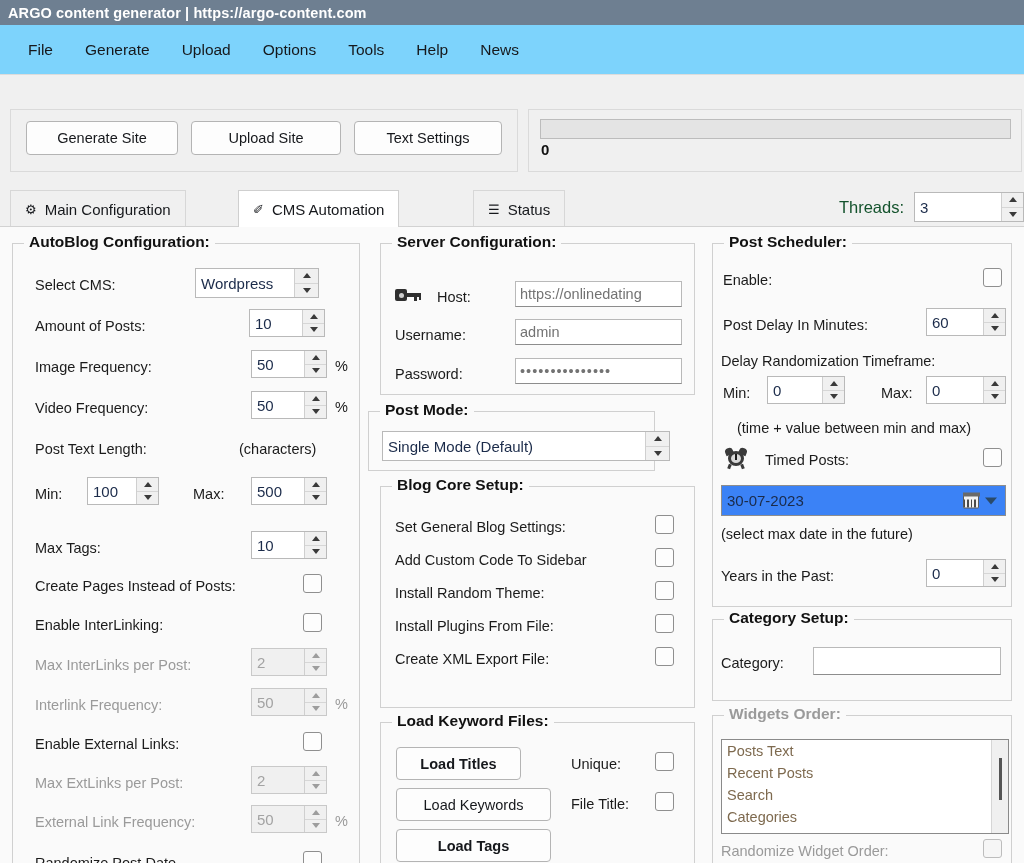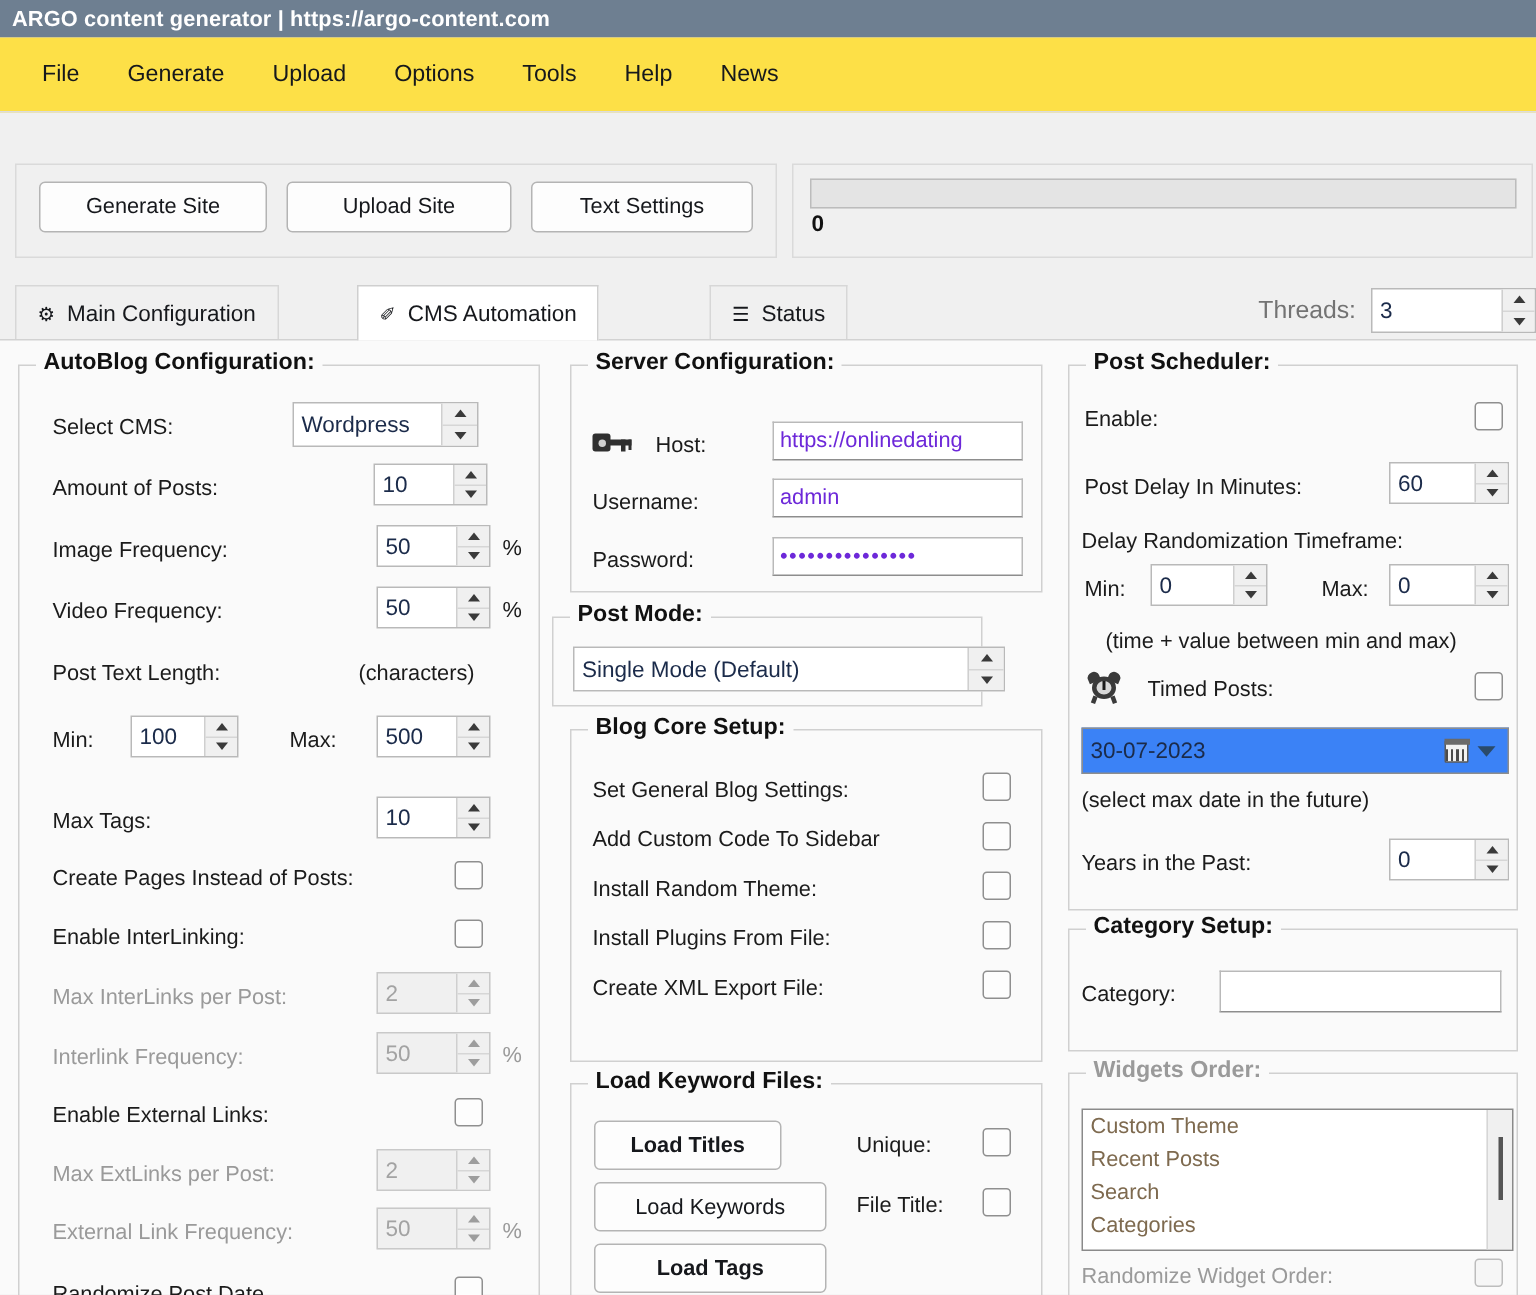--- a/index.html
+++ b/index.html
@@ -22,21 +22,21 @@
     font-size: 14.5px;
     display: flex;
     align-items: center;
     padding-left: 8px;
     letter-spacing: .1px;
   }
 
   
   #menubar {
     height: 50px;
-    background: #fde047;
+    background: #7dd3fc;
     display: flex;
     align-items: center;
     padding-left: 12px;
     border-bottom: 1px solid #dcdcdc;
   }
   .menu-item {
     padding: 4px 16px;
     font-size: 15.5px;
     color: #16181c;
     cursor: default;
@@ -116,21 +116,21 @@
     border-color: #cfcfcf;
     z-index: 3;
   }
   .tab-ico { font-size: 13px; line-height: 1; }
 
   #threadswrap {
     position: absolute;
     right: 0px; top: 2px;
     display: flex; align-items: center; gap: 10px;
   }
-  #threadslabel { font-size: 16.5px; color: #737373; }
+  #threadslabel { font-size: 16.5px; color: #14532d; }
 
   
   #content {
     position: absolute;
     top: 226px; left: 0; right: 0; bottom: 0;
     background: #fafafa;
     border-top: 1px solid #d2d2d2;
   }
 
   
@@ -160,21 +160,21 @@
   }
   .lbl.dim { color: #9a9a9a; }
 
   
   .tinput {
     position: absolute;
     background: #ffffff;
     border: 1px solid #b9b9b9;
     border-bottom: 1px solid #8d8d8d;
     font-size: 14.5px;
-    color: #6d28d9;
+    color: #737373;
     padding: 1px 4px;
     display: flex; align-items: center;
     overflow: hidden;
     white-space: nowrap;
     font-family: "Liberation Sans", sans-serif;
   }
 
   
   .spin {
     position: absolute;
@@ -765,21 +765,21 @@
 
   <div class="grp" style="left:712px; top:392px; width:300px; height:82px;">
     <div class="grp-title">Category Setup:</div>
     <div class="lbl" style="left:8px; top:34px;">Category:</div>
     <div class="tinput" style="left:100px; top:27px; width:188px; height:28px;"></div>
   </div>
 
   <div class="grp dim" style="left:712px; top:488px; width:300px; height:150px;">
     <div class="grp-title">Widgets Order:</div>
     <div class="listbox" style="left:8px; top:23px; width:288px; height:95px;">
-      <div class="lb-item">Custom Theme</div>
+      <div class="lb-item">Posts Text</div>
       <div class="lb-item">Recent Posts</div>
       <div class="lb-item">Search</div>
       <div class="lb-item">Categories</div>
       <div class="lb-scroll">
         <div class="lb-thumb"></div>
       </div>
     </div>
     <div class="lbl dim" style="left:8px; top:126px;">Randomize Widget Order:</div>
     <div class="cbx dim" style="left:270px; top:123px;"></div>
   </div>

